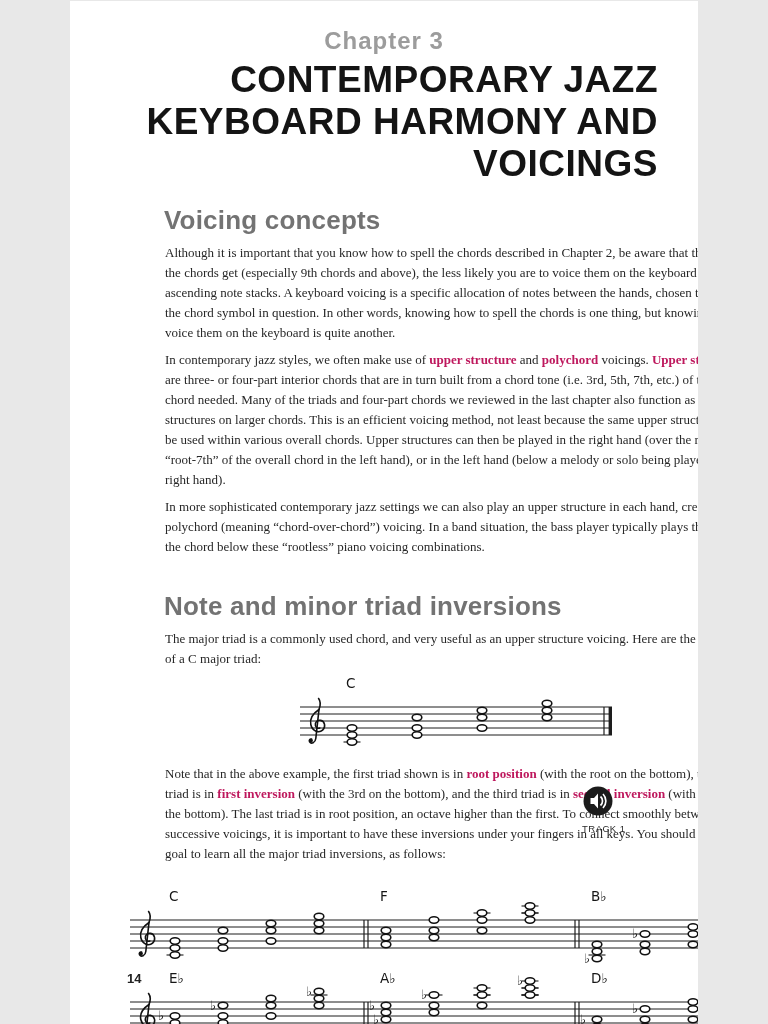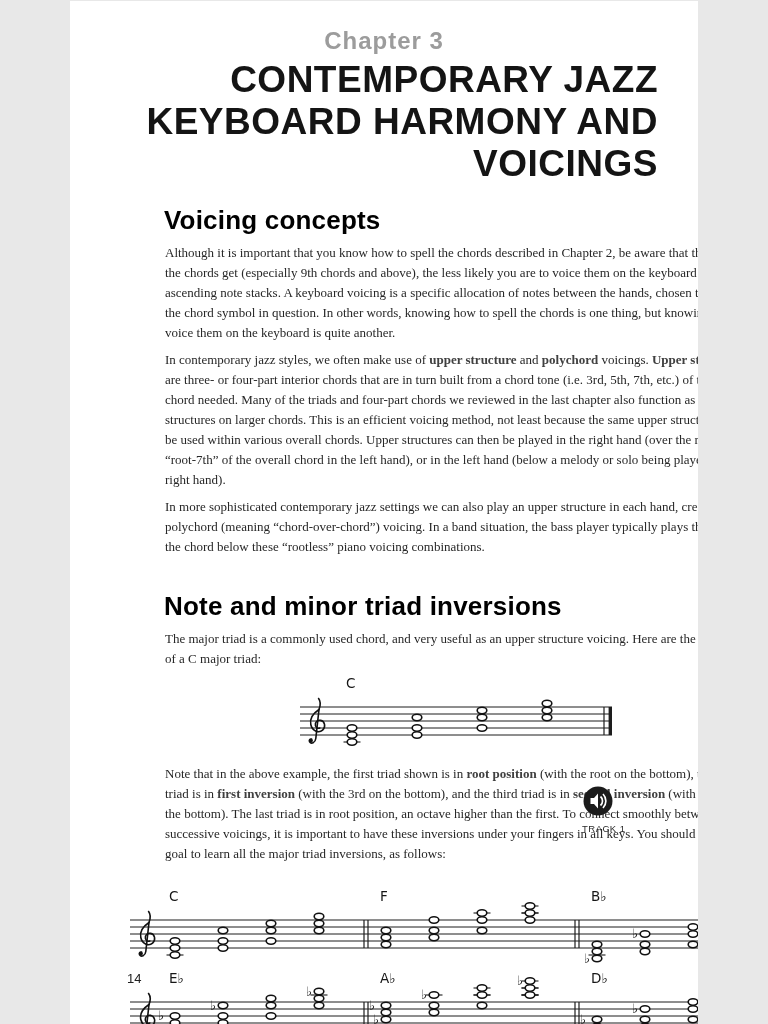--- a/index.html
+++ b/index.html
@@ -11,42 +11,42 @@
   .chapter{
     padding-top:26px;text-align:center;font-family:"Liberation Sans",sans-serif;
     font-weight:bold;font-size:24px;color:#9c9c9c;letter-spacing:1px;
   }
   .title{
     margin:4px 40px 0 40px;text-align:right;font-family:"Liberation Sans",sans-serif;
     font-weight:bold;font-size:37px;line-height:42px;color:#141414;letter-spacing:.5px;
   }
   h2{
     font-family:"Liberation Sans",sans-serif;font-weight:bold;font-size:26px;
-    color:#000000;margin:0 0 0 94px;letter-spacing:.2px;
+    color:#737373;margin:0 0 0 94px;letter-spacing:.2px;
   }
   .h2a{margin-top:20px;}
   .h2b{margin-top:34px;}
   p{
     width:592px;margin:7px 0 0 95px;font-size:13px;line-height:20px;color:#272727;
   }
-  p b{color:#404040;}
+  p b{color:#be185d;}
   .music-ex{margin:4px 0 0 230px;height:84px;}
   .music-line{margin-left:60px;height:88px;}
   .l1{margin-top:22px;}
   .l2{margin-top:-6px;}
   .track{
     position:absolute;right:52px;top:784px;width:64px;text-align:left;
   }
   .track-label{
     font-family:"Liberation Sans",sans-serif;font-size:9.5px;color:#2a2a2a;
     margin-top:2px;letter-spacing:.5px;
   }
   .pagenum{
     position:absolute;left:57px;top:970px;font-family:"Liberation Sans",sans-serif;
-    font-weight:normal;font-size:13px;color:#222;
+    font-weight:bold;font-size:13px;color:#222;
   }
   .chlab{font-family:"DejaVu Sans",sans-serif;font-size:13.5px;fill:#161616;}
   .flat{font-family:"DejaVu Sans",sans-serif;font-size:13px;fill:#111;}
 </style>
 </head>
 <body>
 
 <div class="page">
 
   <div class="chapter">Chapter 3</div>

